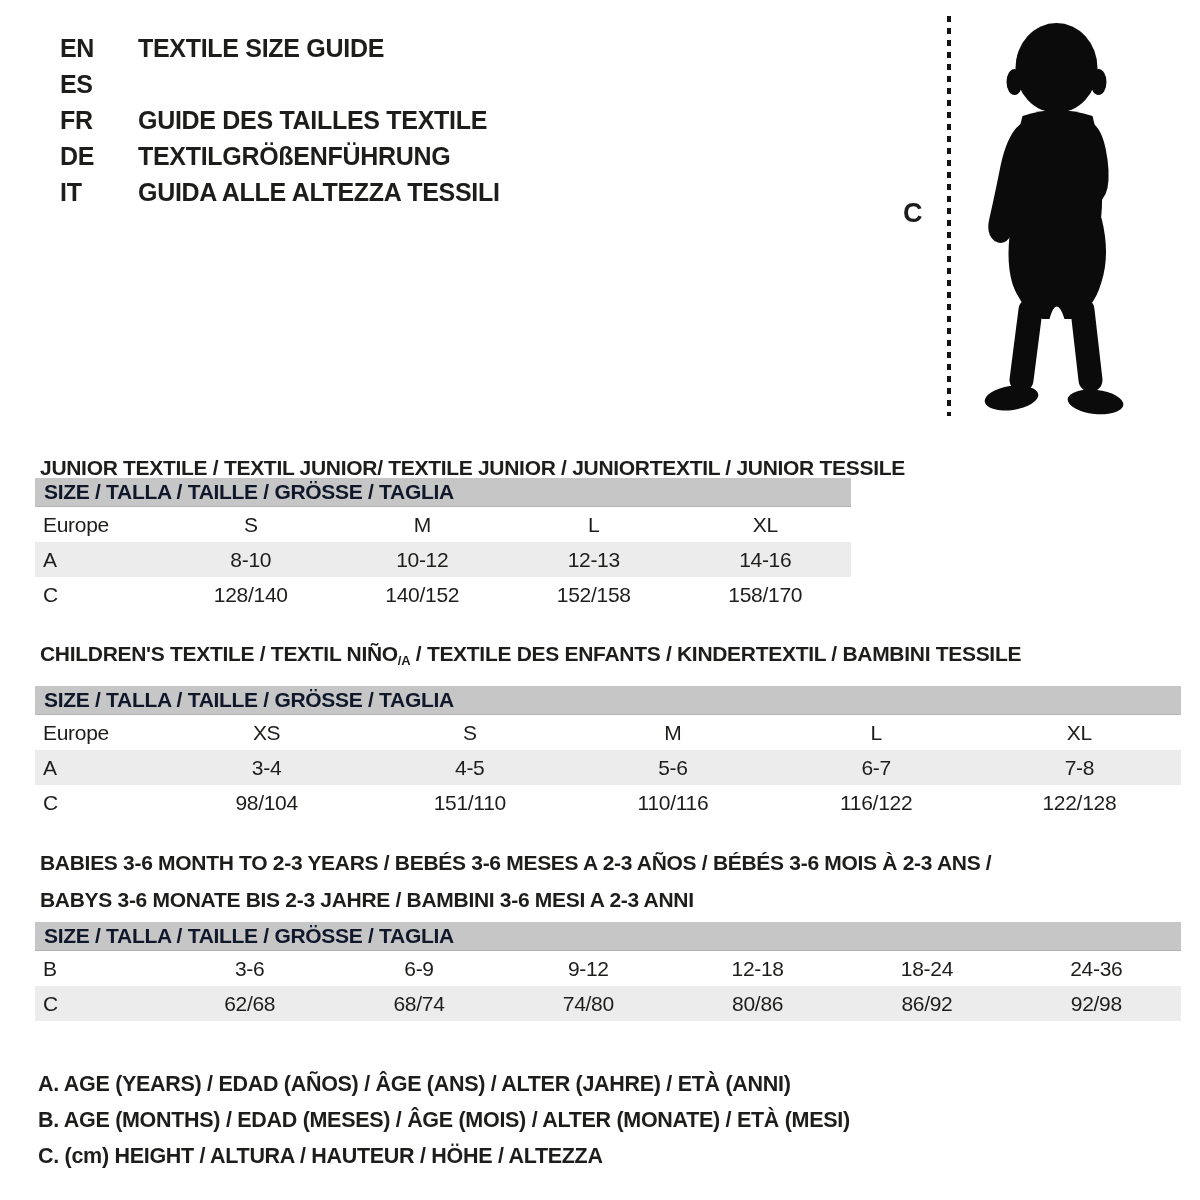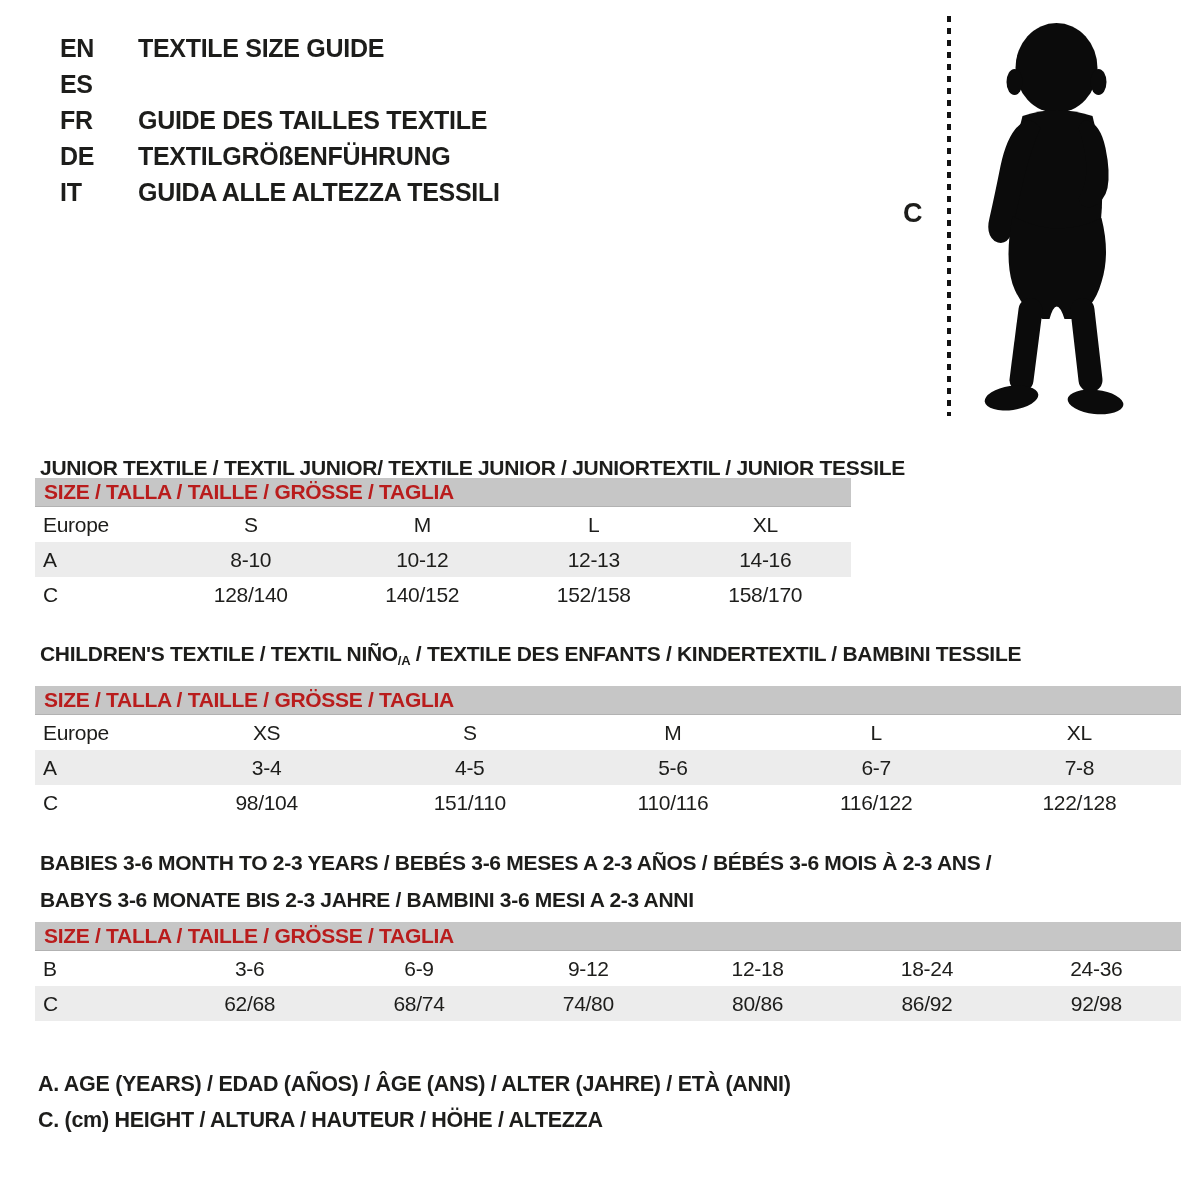--- a/index.html
+++ b/index.html
@@ -45,21 +45,21 @@
   .junior-block   { top: 478px; width: 816px; }
   .children-block { top: 686px; width: 1146px; }
   .babies-block   { top: 922px; width: 1146px; }
 
   .table-head {
     height: 29px; line-height: 28px;
     background: #c6c6c6;
     border-bottom: 1px solid #b2b2b2;
     font-size: 21px; font-weight: bold;
     padding-left: 9px;
-    color: #b91c1c;
+    color: #0f172a;
     white-space: nowrap;
   }
   table.size-table {
     width: 100%;
     border-collapse: collapse;
     table-layout: fixed;
   }
   table.size-table td {
     height: 35px;
     font-size: 21px;
@@ -250,16 +250,17 @@
           <td>80/86</td>
           <td>86/92</td>
           <td>92/98</td>
         </tr>
       </tbody>
     </table>
   </div>
 
   <div class="legend">
     <div class="legend-line">A. AGE (YEARS) / EDAD (AÑOS) / ÂGE (ANS) / ALTER (JAHRE) / ETÀ (ANNI)</div>
+    <div class="legend-line">B. AGE (MONTHS) / EDAD (MESES) / ÂGE (MOIS) / ALTER (MONATE) / ETÀ (MESI)</div>
     <div class="legend-line">C. (cm) HEIGHT / ALTURA / HAUTEUR / HÖHE / ALTEZZA</div>
   </div>
 
 </div>
 
 </body></html>

